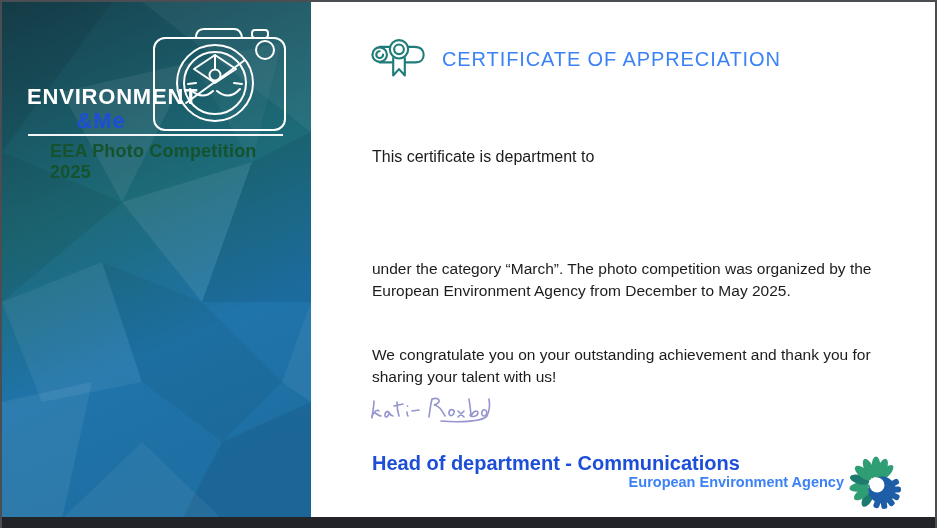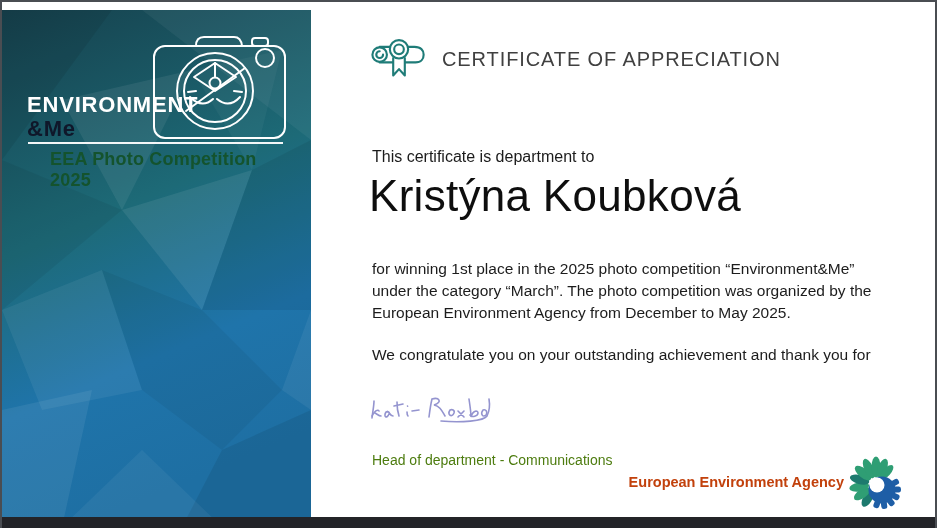--- a/index.html
+++ b/index.html
@@ -7,59 +7,59 @@
   .certificate{
     position:relative; width:937px; height:528px; background:#ffffff;
     border:2px solid #4a4d52; border-bottom:none; overflow:hidden;
   }
   .bottom-bar{
     position:absolute; left:0; bottom:0; width:937px; height:11px;
     background:#232428;
   }
   
   .left-panel{
-    position:absolute; left:0; top:8px; width:309px; height:517px;
+    position:absolute; left:0; top:0; width:309px; height:517px;
   }
   .left-panel svg.bg{ position:absolute; left:0; top:0; }
   .brand-line1{
     position:absolute; left:25px; top:82px; color:#fff;
     font-size:22px; font-weight:700; letter-spacing:.8px;
   }
   .brand-line2{
-    position:absolute; left:25px; top:106px; width:148px; text-align:left;
-    color:#0f172a; font-size:22px; font-weight:700; letter-spacing:.8px;
+    position:absolute; left:25px; top:106px; width:148px; text-align:center;
+    color:#1d4ed8; font-size:22px; font-weight:700; letter-spacing:.8px;
   }
   .brand-rule{
     position:absolute; left:26px; top:132px; width:255px; height:2px;
     background:#ffffff; opacity:.95;
   }
   .competition-title{
     position:absolute; left:48px; top:139px; width:240px; text-align:left;
     color:#14532d; font-size:18px; font-weight:700; letter-spacing:.2px;
   }
   .camera{ position:absolute; left:148px; top:24px; }
   
   .cert-icon{ position:absolute; left:368px; top:32px; }
   .cert-title{
     position:absolute; left:440px; top:46px;
-    color:#404040; font-size:20px; letter-spacing:.9px; font-weight:400;
+    color:#3b82f6; font-size:20px; letter-spacing:.9px; font-weight:400;
   }
   
   .presented{ position:absolute; left:370px; top:146px; color:#1b1b1b; font-size:16px; }
   .recipient{ position:absolute; left:367px; top:169px; color:#0e0e0e; font-size:44px; font-weight:400; letter-spacing:.3px; }
   .para{ position:absolute; left:370px; color:#1c1c1c; font-size:15.5px; line-height:22px; }
   .para1{ top:256px; }
   .para2{ top:342px; }
   .signature{ position:absolute; left:364px; top:390px; }
   .signer-name{ position:absolute; left:370px; top:429px; color:#141414; font-size:15.5px; font-weight:700; }
-  .signer-role{ position:absolute; left:370px; top:450px; color:#4d7c0f; font-size:14px; }
+  .signer-role{ position:absolute; left:370px; top:450px; color:#1d4ed8; font-size:20px;font-weight:bold; }
   
   .agency-name{
     position:absolute; left:560px; top:472px; width:282px; text-align:right;
-    color:#c2410c; font-size:14.5px; font-weight:700;
+    color:#3b82f6; font-size:14.5px; font-weight:700;
   }
   .eea-logo{ position:absolute; left:844px; top:452px; }
 </style>
 </head>
 <body>
 
 <div class="certificate">
 
   <div class="left-panel">
     <svg class="bg" width="309" height="517" viewBox="0 0 309 517">
@@ -118,29 +118,28 @@
       <circle cx="10" cy="20.5" r="7.5"></circle>
       <path d="M10,17 a3.5,3.5 0 1,0 3.5,3.5"></path>
       <path d="M24,24 V42 L30,35.5 L36,42 V24" fill="#ffffff"></path>
       <circle cx="30" cy="15" r="9.5" fill="#ffffff"></circle>
       <circle cx="30" cy="15" r="5"></circle>
     </g>
   </svg>
   <div class="cert-title">CERTIFICATE OF APPRECIATION</div>
 
   <div class="presented">This certificate is department to</div>
-  <div class="recipient">Kristýna Koubková</div>
 
   <div class="para para1">
-    <div>for winning 1st place in the 2025 photo competition “Environment&amp;Me”</div>
     <div>under the category “March”. The photo competition was organized by the</div>
     <div>European Environment Agency from December to May 2025.</div>
   </div>
   <div class="para para2">
     <div>We congratulate you on your outstanding achievement and thank you for</div>
+    <div>sharing your talent with us!</div>
   </div>
 
   <svg class="signature" width="128" height="38" viewBox="0 0 128 38">
     <g fill="none" stroke="#8b8bcb" stroke-width="1.6" stroke-linecap="round" opacity="0.92">
       <path d="M6,26 C7,18 8,13 8,9"></path>
       <path d="M6,24 C8,19 12,17 13,19 M9,21 C11,22 13,24 15,24"></path>
       <path d="M20,20 C17,25 21,27 23,22 C24,20 22,19 20,20 C24,18 23,24 27,24"></path>
       <path d="M31,10 C31,15 32,21 33,24 M28,14 L37,12"></path>
       <path d="M41,20 C41,22 41,23 42,24 M41.5,14 L41.6,14.2"></path>
       <path d="M46,19 L53,18"></path>

